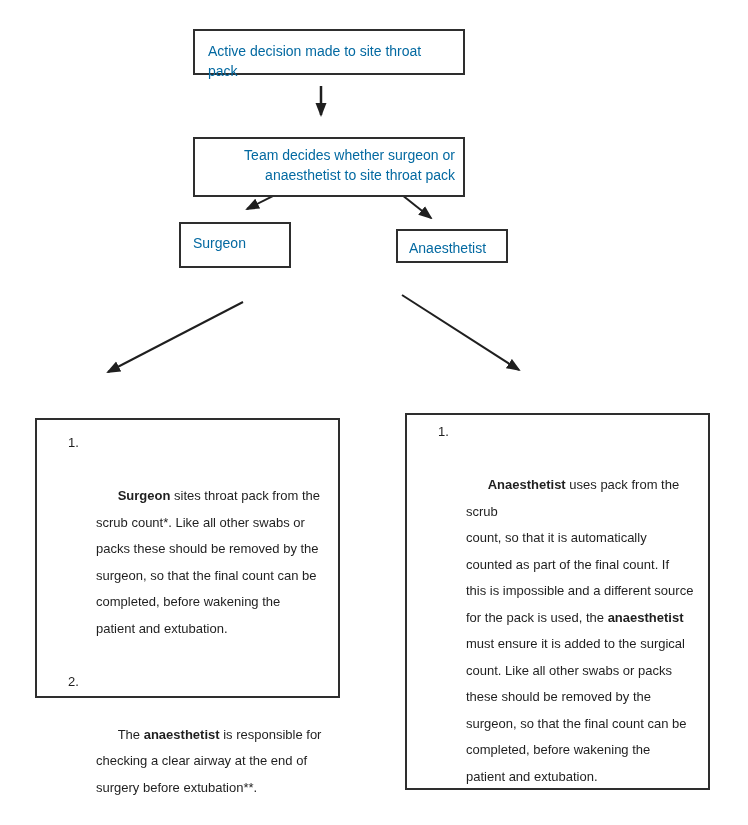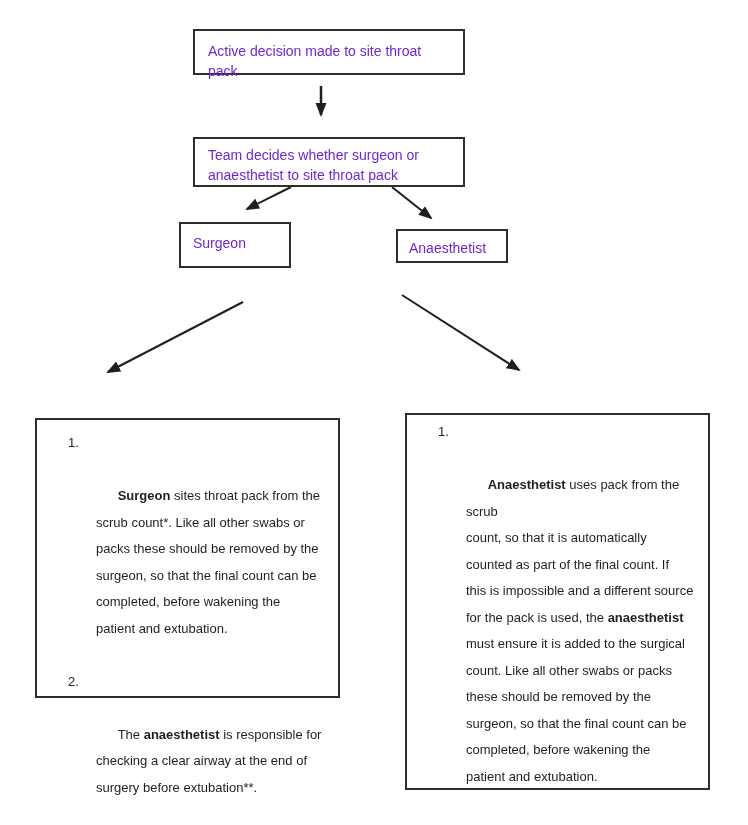--- a/index.html
+++ b/index.html
@@ -12,24 +12,24 @@
   }
   .canvas { position: relative; width: 748px; height: 825px; background: #ffffff; }
 
   .node {
     position: absolute;
     border: 2px solid #2e2e2e;
     background: #ffffff;
     font-size: 14px;
     line-height: 20px;
     white-space: pre-line;
-    color: #6d28d9;
+    color: #0369a1;
   }
   .node-active    { left: 193px; top: 29px;  width: 272px; height: 46px; padding: 10px 10px 0 13px; }
-  .node-team      { left: 193px; top: 137px; width: 272px; height: 50px; padding: 6px 8px 0 13px; }
+  .node-team      { left: 193px; top: 137px; width: 272px; height: 60px; padding: 6px 8px 0 13px; text-align: right; }
   .node-surgeon   { left: 179px; top: 222px; width: 112px; height: 46px; padding: 9px 6px 0 12px; }
   .node-anaes     { left: 396px; top: 229px; width: 112px; height: 34px; padding: 7px 6px 0 11px; }
 
   .detail {
     position: absolute;
     border: 2px solid #2e2e2e;
     background: #ffffff;
     font-size: 13px;
     line-height: 26.5px;
   }

